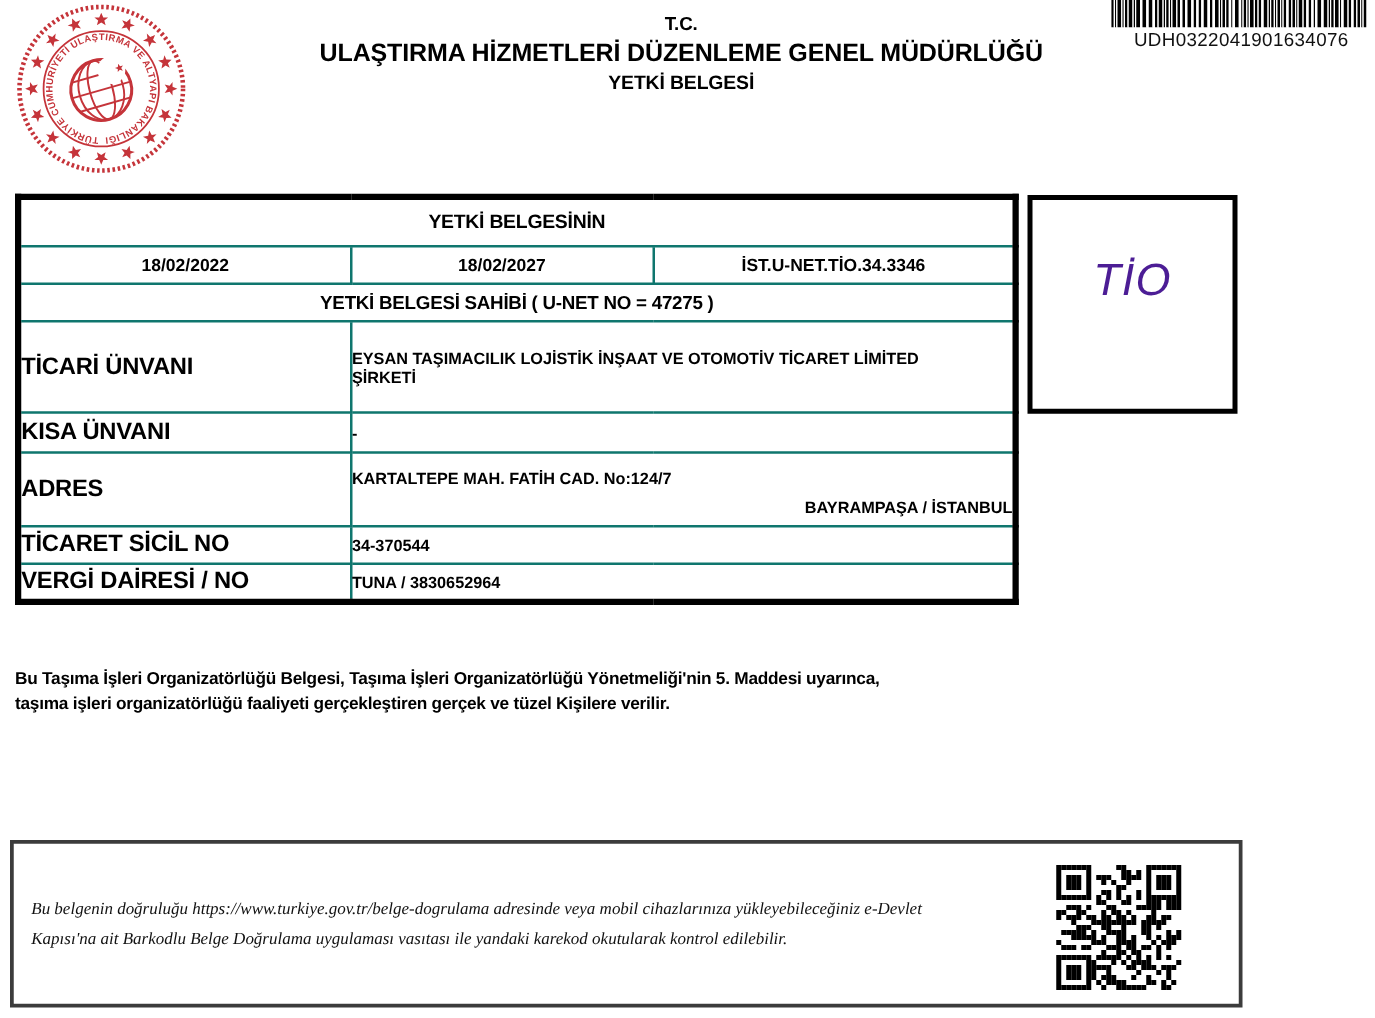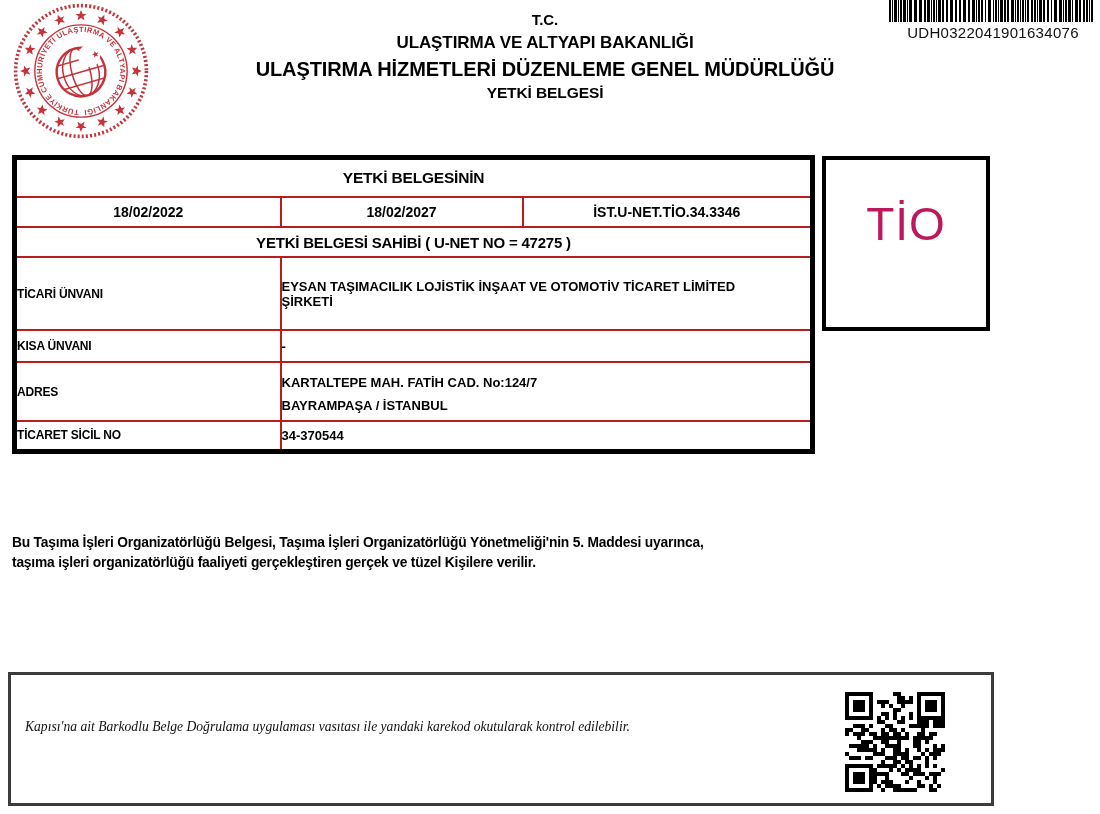--- a/index.html
+++ b/index.html
@@ -20,40 +20,40 @@
 
   .barcode{left:889px;top:0;width:208px;}
   .bc-bars{display:flex;height:22px;width:208px;overflow:hidden;background:#fff;}
   .bc-bars span{flex:none;height:100%;}
   .bc-b{background:#000;}
   .bc-w{background:#fff;}
   .bc-label{text-align:center;font-size:15px;margin-top:2px;letter-spacing:0.3px;color:#111;}
 
   
   .cert-table{left:12px;top:155px;border-collapse:collapse;table-layout:fixed;width:798px;border:5px solid #000;}
-  .cert-table td{border:2px solid #b91c1c;padding:0;vertical-align:middle;}
+  .cert-table td{border:2px solid #0f766e;padding:0;vertical-align:middle;}
   .ttl{height:36px;text-align:center;font-weight:bold;font-size:15.5px;letter-spacing:-0.2px;}
   .colhead{height:28px;text-align:center;font-weight:bold;font-size:15.5px;letter-spacing:-0.2px;}
   .colval{height:28px;text-align:center;font-weight:bold;font-size:14px;}
   .banner{height:28px;text-align:center;font-weight:bold;font-size:15px;letter-spacing:-0.2px;}
-  .lbl{font-weight:bold;font-size:12px;letter-spacing:-0.2px;padding-left:46px;}
+  .lbl{font-weight:bold;font-size:19px;letter-spacing:-0.2px;padding-left:46px;}
   .val{font-weight:bold;font-size:13px;padding-left:9px;padding-right:16px;}
   .r-tall{height:73px;}
   .r-kisa{height:32px;}
   .r-adres{height:59px;}
   .r-sm{height:30px;}
   .val-wrap{max-width:470px;}
   .val-top{vertical-align:top;}
   .adres-l1{padding-top:4px;}
-  .adres-l2{text-align:left;padding-top:8px;}
+  .adres-l2{text-align:right;padding-top:8px;}
 
   
   .belge-box{left:822px;top:156px;width:160px;height:167px;border:4px solid #000;background:#fff;}
   .belge-head{height:32px;line-height:32px;text-align:center;font-weight:bold;font-size:16.5px;border-bottom:3px solid #000;letter-spacing:-0.2px;}
-  .belge-val{height:128px;display:flex;align-items:center;justify-content:center;font-size:46px;font-weight:400;letter-spacing:1px;color:#be185d;}
+  .belge-val{height:128px;display:flex;align-items:center;justify-content:center;font-size:36px;font-weight:400;letter-spacing:1px;color:#4c1d95;font-style:italic;}
 
   
   .desc{left:12px;top:533px;width:800px;font-weight:bold;font-size:13.8px;line-height:20px;letter-spacing:-0.2px;}
 
   
   .verify-box{left:8px;top:672px;width:980px;height:128px;border:3px solid #3c3c3c;background:#fff;}
   .verify-text{position:absolute;left:14px;top:40px;width:800px;
     font-family:"Liberation Serif",serif;font-style:italic;font-size:13.6px;line-height:24px;color:#111;}
   .qr{position:absolute;left:832px;top:15px;width:104px;height:104px;background:#fff;
     display:grid;grid-template-columns:repeat(25,4px);grid-template-rows:repeat(25,4px);padding:2px;}
@@ -105,21 +105,20 @@
       </g>
       <circle cx="12" cy="-13" r="11" fill="#fff" stroke="none"></circle>
       <path d="M 12 -21.5 a 8.5 8.5 0 1 0 0 17 a 6.8 6.8 0 1 1 0 -17 Z" fill="#C5343A" stroke="none" transform="rotate(28 12 -13)"></path>
       <polygon points="18.5,-16.2 19.4,-13.9 21.8,-13.8 19.9,-12.3 20.6,-10 18.5,-11.4 16.4,-10 17.1,-12.3 15.2,-13.8 17.6,-13.9" fill="#C5343A" stroke="none"></polygon>
     </g>
   </g>
 </svg>
 
 <div class="abs head-block">
   <div class="head-l1">T.C.</div>
-  <div class="head-l2">ULAŞTIRMA VE ALTYAPI BAKANLIĞI</div>
   <div class="head-l3">ULAŞTIRMA HİZMETLERİ DÜZENLEME GENEL MÜDÜRLÜĞÜ</div>
   <div class="head-l4">YETKİ BELGESİ</div>
 </div>
 
 <div class="abs barcode">
   <div class="bc-bars">
       <span class="bc-b" style="width: 2px;"></span>
       <span class="bc-w" style="width: 1px;"></span>
       <span class="bc-b" style="width: 1px;"></span>
       <span class="bc-w" style="width: 1px;"></span>
@@ -276,34 +275,39 @@
     <td class="lbl">ADRES</td>
     <td class="val val-top" colspan="2">
       <div class="adres-l1">KARTALTEPE MAH. FATİH CAD. No:124/7</div>
       <div class="adres-l2">BAYRAMPAŞA / İSTANBUL</div>
     </td>
   </tr>
   <tr class="r-sm">
     <td class="lbl">TİCARET SİCİL NO</td>
     <td class="val" colspan="2">34-370544</td>
   </tr>
+  <tr class="r-sm">
+    <td class="lbl">VERGİ DAİRESİ / NO</td>
+    <td class="val" colspan="2">TUNA / 3830652964</td>
+  </tr>
 </tbody>
   </table>
 
 <div class="abs belge-box">
   <div class="belge-val">TİO</div>
 </div>
 
 <div class="abs desc">
   <div>Bu Taşıma İşleri Organizatörlüğü Belgesi, Taşıma İşleri Organizatörlüğü Yönetmeliği'nin 5. Maddesi uyarınca,</div>
   <div>taşıma işleri organizatörlüğü faaliyeti gerçekleştiren gerçek ve tüzel Kişilere verilir.</div>
 </div>
 
 <div class="abs verify-box">
   <div class="verify-text">
+    <div>Bu belgenin doğruluğu https://www.turkiye.gov.tr/belge-dogrulama adresinde veya mobil cihazlarınıza yükleyebileceğiniz e-Devlet</div>
     <div>Kapısı'na ait Barkodlu Belge Doğrulama uygulaması vasıtası ile yandaki karekod okutularak kontrol edilebilir.</div>
   </div>
   <div class="qr">
       <i class="on"></i>
       <i class="on"></i>
       <i class="on"></i>
       <i class="on"></i>
       <i class="on"></i>
       <i class="on"></i>
       <i class="on"></i>

